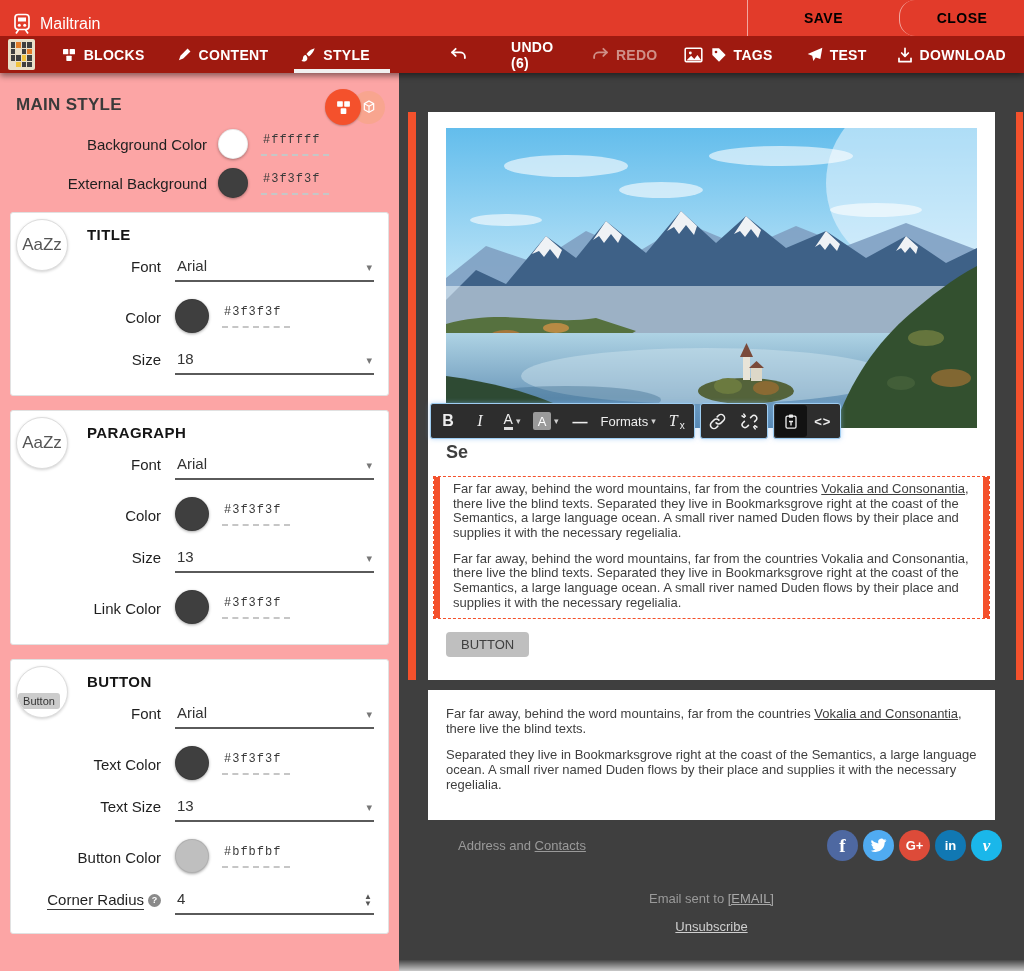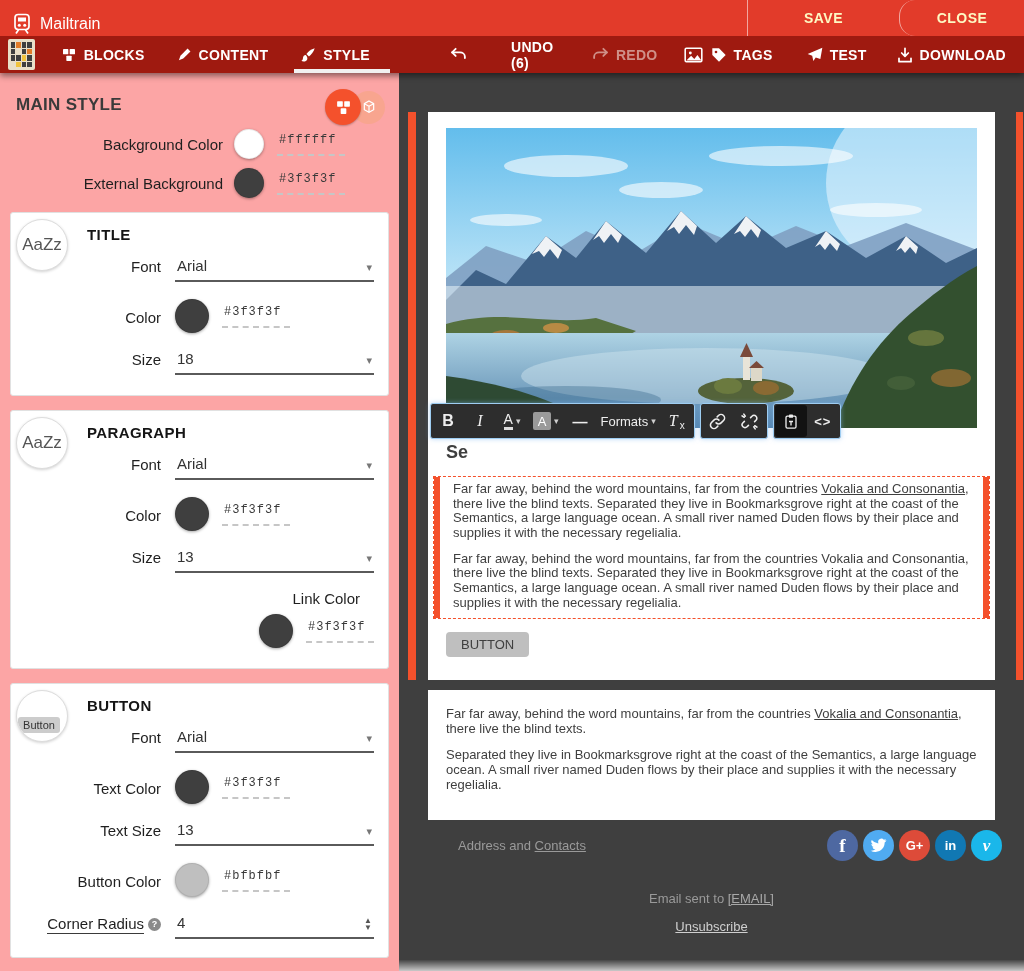--- a/index.html
+++ b/index.html
@@ -4,21 +4,21 @@
 <style>
   * { margin:0; padding:0; box-sizing:border-box; }
   html,body { width:1024px; height:971px; overflow:hidden; }
   body { font-family:"Liberation Sans", sans-serif; background:#ededed; }
   #page { position:relative; width:1024px; height:971px; background:#ededed; }
 
   
   .topbar { position:absolute; left:0; top:0; width:1024px; height:36px; background:#e23b2a; display:flex; align-items:flex-end; z-index:30; }
   .brand { display:flex; align-items:center; gap:6px; padding-left:10px; color:#fff; font-size:16px; }
   .topbar-actions { position:absolute; right:0; top:0; height:36px; display:flex; }
-  .topbtn { width:152px; height:36px; line-height:36px; text-align:center; color:#fef9c3; font-weight:bold; font-size:14px; letter-spacing:.5px; border-left:1px solid rgba(255,255,255,.55); cursor:pointer; }
+  .topbtn { width:152px; height:36px; line-height:36px; text-align:center; color:#000000; font-weight:bold; font-size:14px; letter-spacing:.5px; border-left:1px solid rgba(255,255,255,.55); cursor:pointer; }
   .topbtn.close { width:125px;border-radius:16px; }
 
   
   .subbar { position:absolute; left:0; top:36px; width:1024px; height:37px; background:#9f1a10; display:flex; align-items:center; color:#fff; z-index:29; box-shadow:0 3px 6px rgba(0,0,0,.45); }
   .mosaic { width:28px; height:31px; margin-left:8px; background:#e9dfc8; border-radius:2px; padding:3px; display:grid; grid-template-columns:repeat(4,1fr); grid-template-rows:repeat(4,1fr); gap:1px; }
   .mosaic i { display:block; }
   .navitem { display:flex; align-items:center; gap:7px; font-weight:bold; font-size:14px; letter-spacing:.3px; cursor:pointer; height:37px; padding:0 4px; position:relative; }
   .navitem svg, .navitem .uglyph { flex:0 0 auto; }
   .nav-blocks { margin-left:22px; }
   .nav-content { margin-left:24px; }
@@ -34,21 +34,21 @@
   
   .left-panel { position:absolute; left:0; top:73px; width:399px; height:898px; background:#fca5a5; overflow:hidden; }
   .panel-head { position:relative; padding:22px 16px 14px; }
   .panel-title { font-size:17px; font-weight:bold; color:#3a3a3a; letter-spacing:.3px; }
   .viewbtns { position:absolute; right:14px; top:16px; display:flex; align-items:center; }
   .roundbtn { width:36px; height:36px; border-radius:50%; display:flex; align-items:center; justify-content:center; cursor:pointer; }
   .roundbtn.blocks { background:#f4512c; z-index:2; box-shadow:0 1px 2px rgba(0,0,0,.25); }
   .roundbtn.structure { background:#f8a58f; width:33px; height:33px; margin-left:-9px; z-index:1; }
 
   .mainrow { display:flex; align-items:center; margin:0 16px 9px 0; }
-  .mainrow .mlabel { width:218px; text-align:right; padding-right:11px; font-size:15px; color:#1f1f1f;margin-left:16px; }
+  .mainrow .mlabel { width:218px; text-align:right; padding-right:11px; font-size:15px; color:#1f1f1f; }
   .swatch { width:30px; height:30px; border-radius:50%; flex:0 0 auto; box-shadow:0 1px 3px rgba(0,0,0,.35), inset 0 0 0 1px rgba(0,0,0,.08); }
   .hexwrap { margin-left:13px; display:flex; flex-direction:column; }
   .hex { font-family:"Liberation Mono", monospace; font-size:12px; color:#3a3a3a; letter-spacing:1px; padding:0 2px 7px 2px; border-bottom:2px dashed #c6c6c6; min-width:68px; }
 
   .card { position:relative; margin:14px 10px 0 10px; background:#fff; border:1px solid #e1e1e1; border-radius:3px; padding:13px 14px 8px 14px; }
   .badge { position:absolute; left:5px; top:6px; width:52px; height:52px; border-radius:50%; background:#fff; border:1px solid #ddd; box-shadow:0 1px 3px rgba(0,0,0,.18); display:flex; align-items:center; justify-content:center; font-size:17px; color:#555; overflow:hidden; }
   .badge .pill { background:#ccc; color:#333; font-size:11px; padding:2px 5px; border-radius:3px; margin-top:18px; margin-left:-6px; }
   .card-heading { margin-left:62px; font-size:15px; font-weight:bold; color:#151515; letter-spacing:.4px; margin-bottom:14px; }
   .frow { display:flex; align-items:flex-end; margin-bottom:17px; }
   .flabel { width:150px; text-align:right; padding-right:14px; font-size:15px; color:#1f1f1f; padding-bottom:7px; white-space:nowrap; }
@@ -335,21 +335,21 @@
             </div>
         </div>
       </div>
       <div class="frow">
         <div class="flabel">Size</div>
         <div class="fctrl selctrl">
           <span class="selval">13</span>
           <span class="caret">▾</span>
         </div>
       </div>
-      <div class="frow" style="margin-bottom:12px;flex-direction:column;">
+      <div class="frow" style="margin-bottom:12px;">
         <div class="flabel">Link Color</div>
         <div class="fctrl colorctrl">
           <div class="swatch" style="background:#3f3f3f"></div>
           <div class="hexwrap">
               <span class="hex">#3f3f3f</span>
             </div>
         </div>
       </div>
     </div>
 

